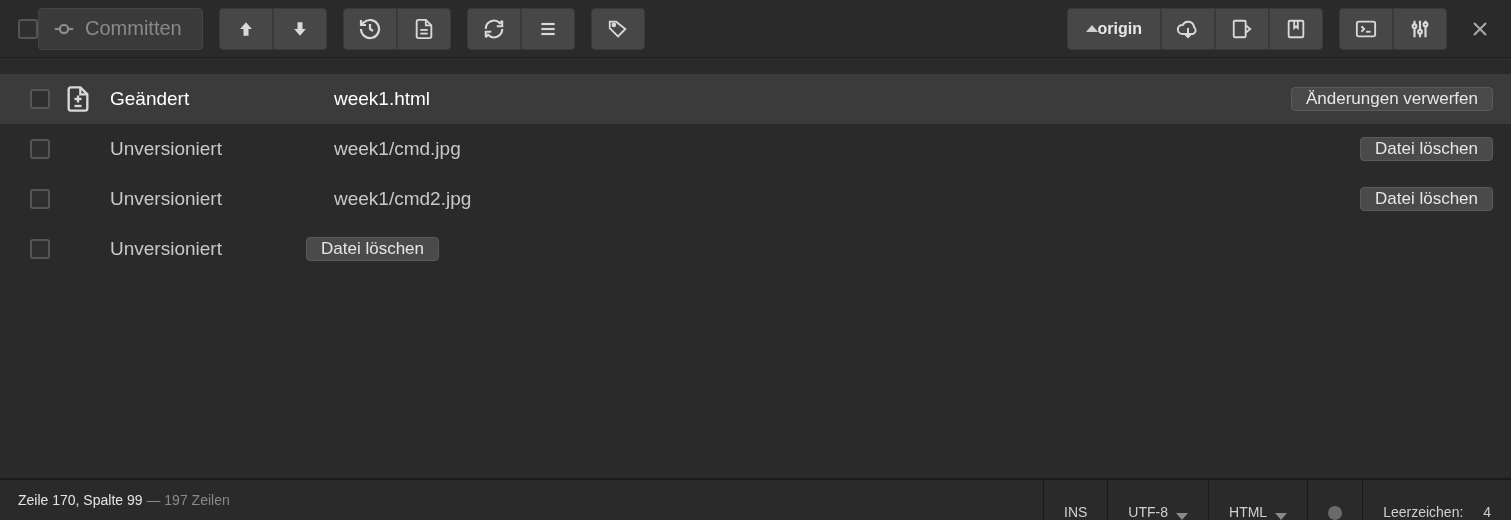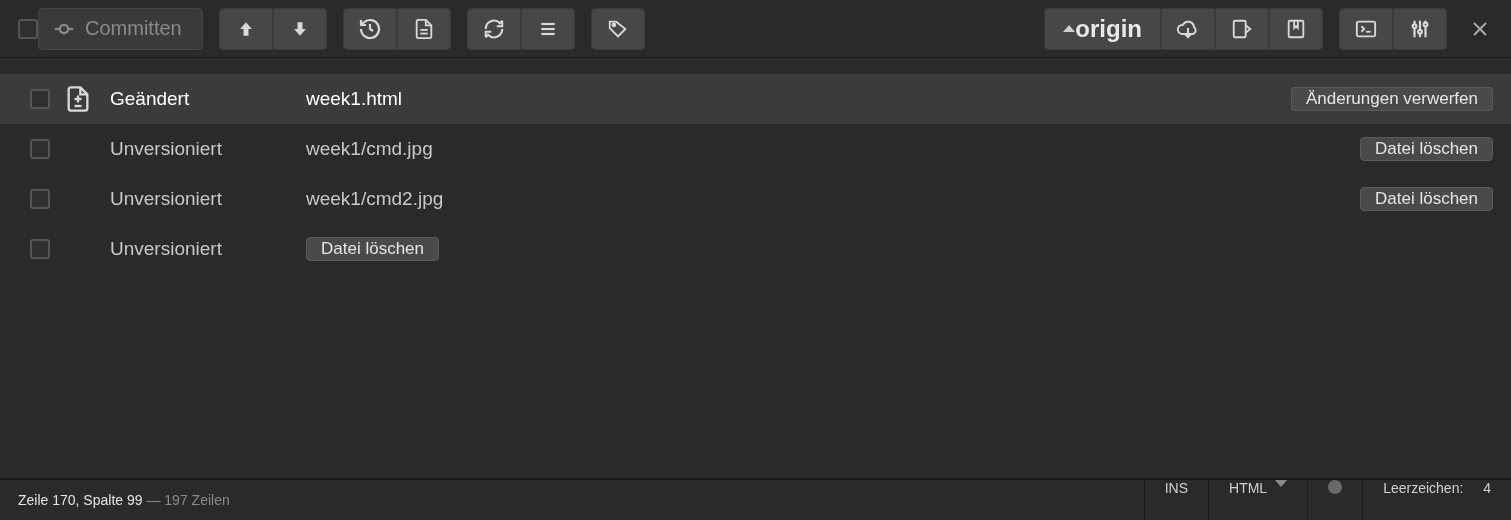--- a/index.html
+++ b/index.html
@@ -28,60 +28,60 @@
     display: flex; align-items: center; justify-content: center;
     width: 54px; height: 42px;
     background: #474747; border: 1px solid #3a3a3a; cursor: pointer;
     color: #d9d9d9;
   }
   .tb-btn:first-child { border-top-left-radius: 4px; border-bottom-left-radius: 4px; }
   .tb-btn:last-child  { border-top-right-radius: 4px; border-bottom-right-radius: 4px; }
   .tb-btn + .tb-btn { border-left: 1px solid #3a3a3a; }
   .origin-btn {
     display: flex; align-items: center; gap: 0; padding: 0 18px;
-    width: auto; font-size: 24px; font-weight: 600; color: #e8e8e8;
+    width: auto; font-size: 16px; font-weight: 600; color: #e8e8e8;
   }
   .spacer { flex: 1; }
   .close-x {
     width: 26px; height: 26px; margin-left: 20px; cursor: pointer;
     color: #aaa; display:flex; align-items:center; justify-content:center;
   }
   svg { display: block; }
 
   
   .rows { position: absolute; top: 74px; left: 0; right: 0; }
   .file-row {
     display: flex; align-items: center;
     height: 50px; padding: 0 18px 0 30px;
     font-size: 19px;
   }
   .file-row.selected { background: #3b3b3b; }
   .file-row:not(.selected) { background: transparent; }
   .file-row .row-checkbox { flex: 0 0 20px; }
   .row-icon { width: 56px; display:flex; justify-content:center; }
   .status-col { width: 200px; padding-left: 4px; }
-  .path-col { flex: 1; }
+  .path-col { flex: 1; margin-left: 28px; }
   .file-row.selected .status-col,
   .file-row.selected .path-col { color: #ffffff; font-weight: 500; }
   .action-btn {
     background: #4a4a4a; color: #e6e6e6; border: 1px solid #5a5a5a;
     border-radius: 4px; height: 24px; padding: 0 14px;
     font-size: 17px; cursor: pointer; white-space: nowrap;
   }
 
   
   .statusbar {
     position: absolute; bottom: 0; left: 0; right: 0;
     height: 42px; background: #2a2a2a; border-top: 2px solid #1a1a1a;
     display: flex; align-items: center; font-size: 14px;
   }
   .sb-left { padding-left: 18px; color: #e4e4e4; }
   .sb-left .dim { color: #8a8a8a; }
   .sb-cell {
-    height: 100%; display: flex; align-items: flex-start; gap: 8px;
+    height: 100%; display: flex; align-items: flex-end; gap: 8px;
     padding: 0 20px; border-left: 1px solid #1a1a1a; cursor: pointer;
     color: #d0d0d0;
   }
   .sb-right { margin-left: auto; display:flex; height:100%; }
   .dot { width: 14px; height: 14px; border-radius: 50%; background: #6a6a6a; }
   .tri-down { width:0;height:0;border-left:6px solid transparent;border-right:6px solid transparent;border-top:7px solid #8a8a8a; }
   .tri-up   { width:0;height:0;border-left:6px solid transparent;border-right:6px solid transparent;border-bottom:7px solid #d0d0d0; }
 </style>
 </head>
 <body>
@@ -255,20 +255,24 @@
 
 <div class="statusbar">
   <div class="sb-left">
     <span>Zeile </span><span>170</span><span>, Spalte </span><span>99</span><span class="dim"><span> — </span><span>197 Zeilen</span></span>
   </div>
   <div class="sb-right">
     <div class="sb-cell">
       <span>INS</span>
     </div>
     <div class="sb-cell">
+      <span>UTF-8</span>
+      <span class="tri-down"></span>
+    </div>
+    <div class="sb-cell">
       <span>HTML</span>
       <span class="tri-down"></span>
     </div>
     <div class="sb-cell">
       <span class="dot"></span>
     </div>
     <div class="sb-cell">
       <span>Leerzeichen:</span>&nbsp;
       <span>4</span>
     </div>

